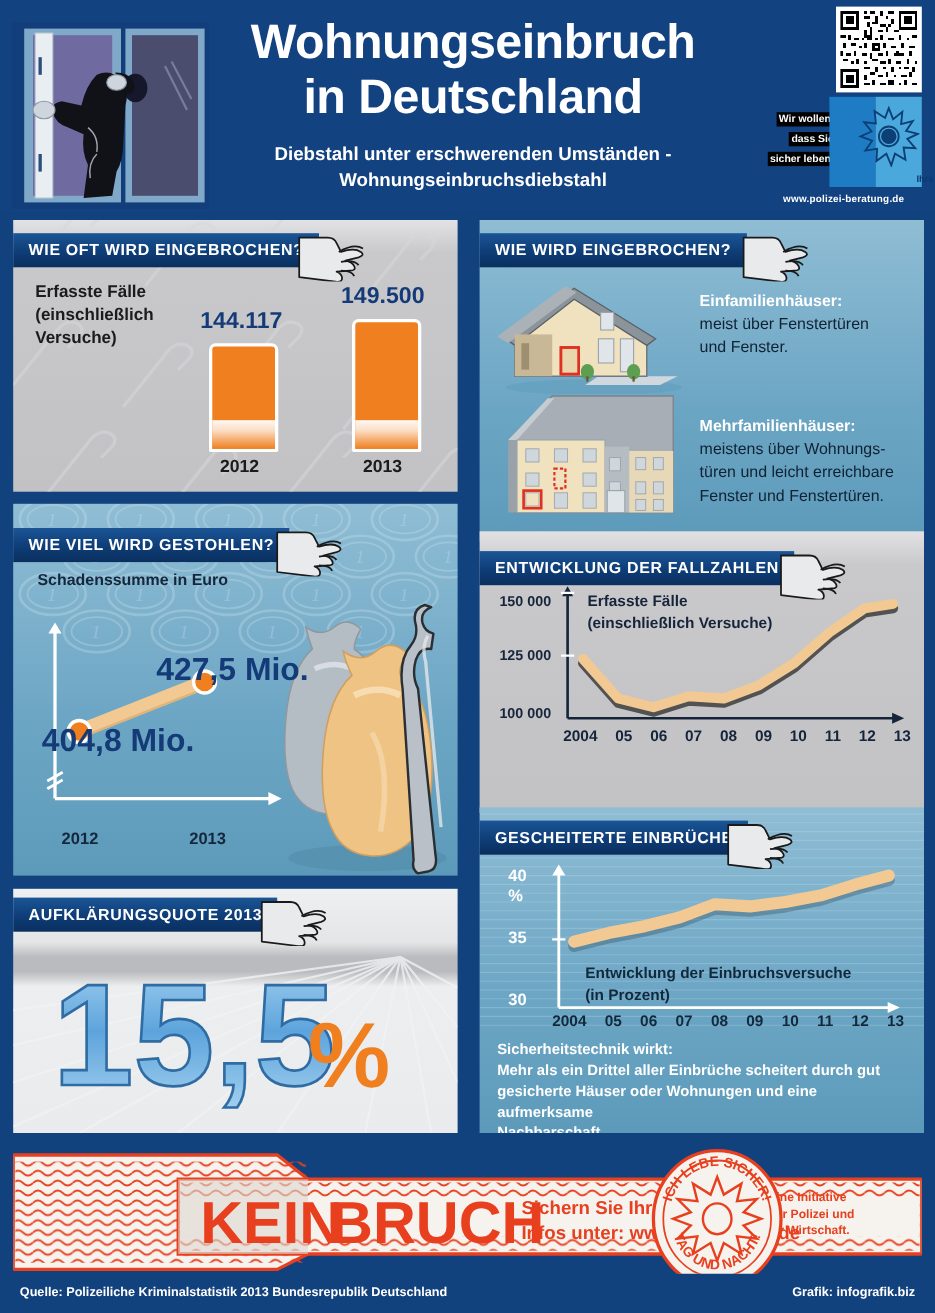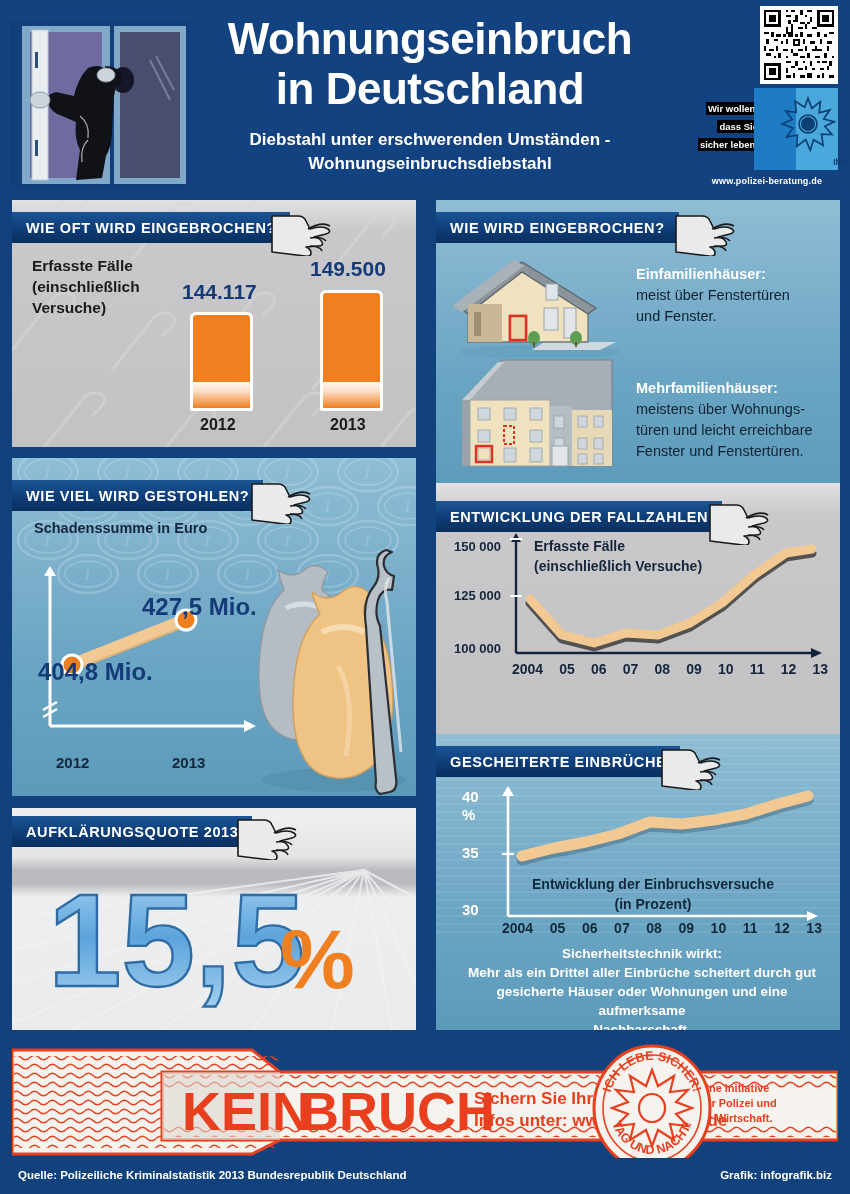--- a/index.html
+++ b/index.html
@@ -48,21 +48,21 @@
   
   .bar-label { position:absolute; color:#1b1b1b; font-size:15.5px; font-weight:bold; line-height:21px; }
   .bar { position:absolute; background:#ef7f1f; border:3px solid #fff; border-radius:6px 6px 2px 2px; }
   .bar-break { position:absolute; left:0; right:0; background:linear-gradient(180deg, rgba(255,255,255,0.95) 0%, rgba(255,255,255,0.75) 35%, rgba(239,127,31,1) 100%); }
   .bar-val { position:absolute; color:#143a77; font-size:21px; font-weight:bold; }
   .bar-yr { position:absolute; color:#1b1b1b; font-size:16px; font-weight:bold; }
 
   
   .sum-title { position:absolute; color:#14273d; font-size:14.5px; font-weight:bold; }
   .sum-val { position:absolute; color:#143a77; font-weight:bold; }
-  .sum-val .big { font-size:24px; }
+  .sum-val .big { font-size:29px; }
   .sum-yr { position:absolute; color:#14273d; font-size:15px; font-weight:bold; }
 
   
   .quote-panel { background:linear-gradient(180deg,#eef0f1 0%,#e3e5e6 22%,#b9bbbe 28%,#b9bbbe 34%, #eceeef 40%, #e9ebec 100%); }
 
   
   .house-txt { position:absolute; font-size:14.5px; line-height:21px; color:#0f2233; }
   .house-txt b { color:#fff; display:block; }
 
   
@@ -516,21 +516,21 @@
       <span class="ax-lbl" style="position:static; color:#16243a; font-size:14px;">07</span>
       <span class="ax-lbl" style="position:static; color:#16243a; font-size:14px;">08</span>
       <span class="ax-lbl" style="position:static; color:#16243a; font-size:14px;">09</span>
       <span class="ax-lbl" style="position:static; color:#16243a; font-size:14px;">10</span>
       <span class="ax-lbl" style="position:static; color:#16243a; font-size:14px;">11</span>
       <span class="ax-lbl" style="position:static; color:#16243a; font-size:14px;">12</span>
       <span class="ax-lbl" style="position:static; color:#16243a; font-size:14px;">13</span>
     </div>
   </div>
 
-  <div class="panel p-blue" style="left:436px; top:734px; width:404px; height:296px;text-align:center;">
+  <div class="panel p-blue" style="left:436px; top:734px; width:404px; height:296px;">
     <svg style="position:absolute;left:0;top:0;width:404px;height:296px;opacity:.25" viewBox="0 0 404 296" preserveAspectRatio="none">
       <g stroke="#cde2ee" stroke-width="1">
         <path d="M0 6 H404"></path>
           <path d="M0 14 H404"></path>
           <path d="M0 22 H404"></path>
           <path d="M0 30 H404"></path>
           <path d="M0 38 H404"></path>
         <path d="M0 46 H404"></path>
           <path d="M0 54 H404"></path>
           <path d="M0 62 H404"></path>

